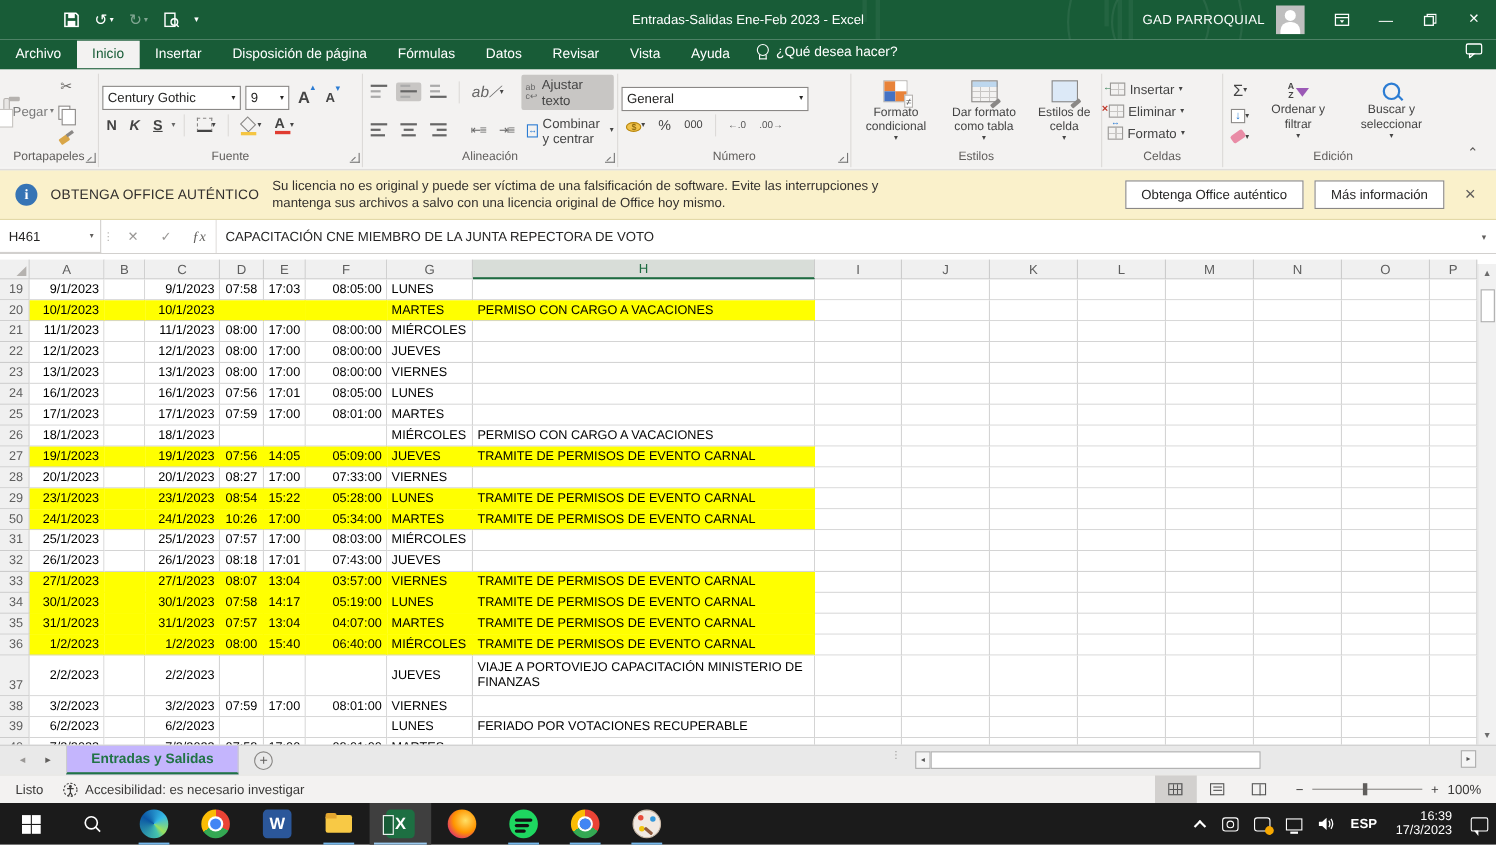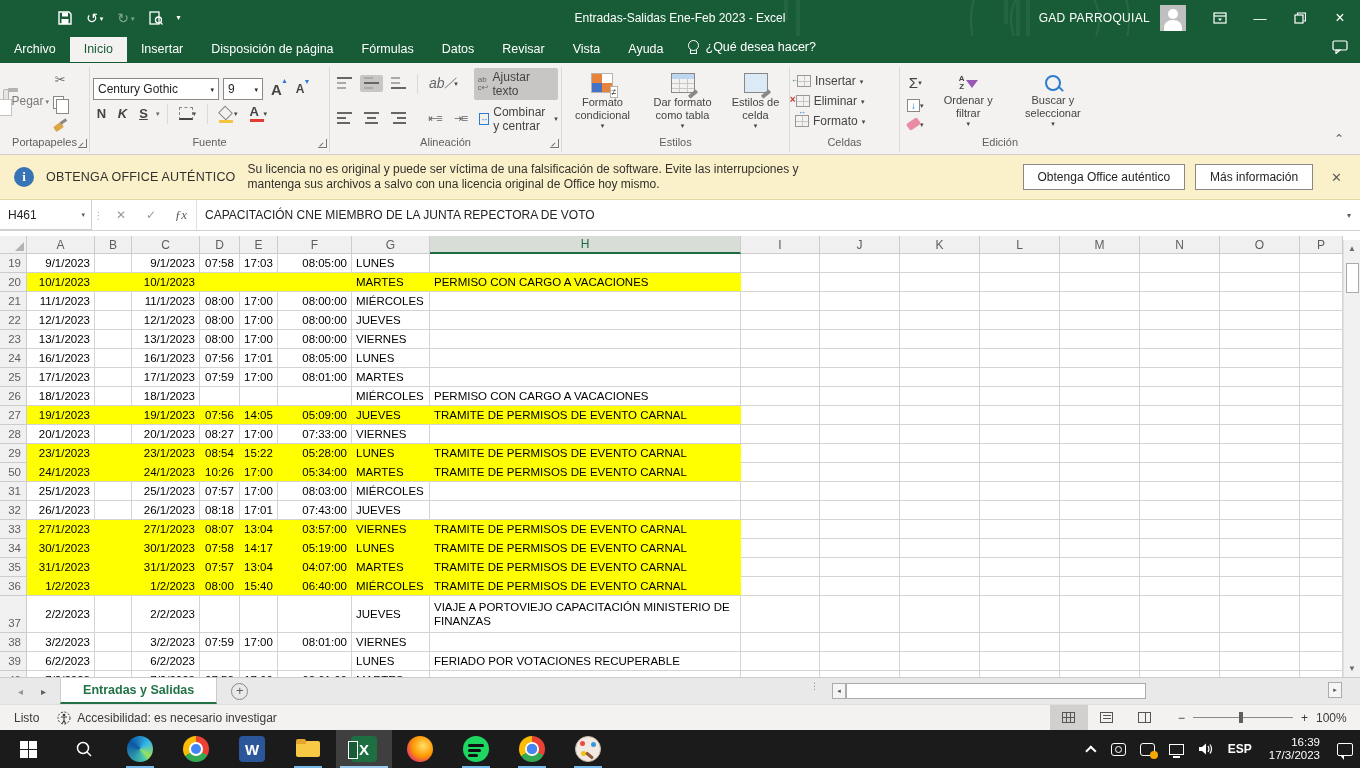--- a/index.html
+++ b/index.html
@@ -170,21 +170,21 @@
   .cell.wrap { white-space:normal; line-height:14px; }
   .vscroll { position:absolute; top:4px; right:0; width:17px; bottom:0; background:#f1f1f1; border-left:1px solid #e0e0e0; display:flex; flex-direction:column; align-items:center; }
   .vs-arrow { width:17px; height:17px; display:flex; align-items:center; justify-content:center; font-size:8px; color:#6b6b6b; }
   .vs-thumb { width:13px; height:30px; background:#fff; border:1px solid #ababab; margin-top:6px; }
   .vs-track { flex:1; }
 
   
   .tabbar { height:27px; background:#e9e9e9; border-top:1px solid #cccccc; display:flex; align-items:stretch; flex:0 0 auto; position:relative; }
   .nav-arrows { display:flex; align-items:center; gap:18px; padding:0 14px 0 18px; color:#9a9896; font-size:10px; }
   .nav-arrows .on { color:#605e5c; }
-  .sheettab { background:#ffffff; border-right:1px solid #cccccc; border-left:1px solid #cccccc; border-bottom:2px solid var(--green2); color:var(--green2); font-weight:bold; font-size:12.5px; display:flex; align-items:center; padding:0 22px; }
+  .sheettab { background:#c4b5fd; border-right:1px solid #cccccc; border-left:1px solid #cccccc; border-bottom:2px solid var(--green2); color:var(--green2); font-weight:bold; font-size:12.5px; display:flex; align-items:center; padding:0 22px; }
   .newsheet { width:17px; height:17px; border:1px solid #8a8886; border-radius:50%; color:#605e5c; font-size:13px; line-height:14px; text-align:center; align-self:center; margin-left:14px; }
   .splitter { position:absolute; left:810px; top:6px; color:#9a9896; font-size:9px; letter-spacing:0; line-height:5px; }
   .hscroll { position:absolute; left:832px; right:16px; top:4px; height:18px; display:flex; align-items:center; }
   .hs-arrow { width:14px; height:16px; border:1px solid #ababab; background:#f5f5f5; display:flex; align-items:center; justify-content:center; font-size:7px; color:#555; }
   .hs-thumb { width:300px; height:16px; background:#fff; border:1px solid #ababab; }
   .hs-track { flex:1; }
   .hs-right { position:absolute; right:18px; top:4px; }
 
   
   .statusbar { height:26px; background:var(--ribbonbg); border-top:1px solid #e1dfdd; display:flex; align-items:center; font-size:12px; color:#3b3a39; flex:0 0 auto; }
@@ -432,20 +432,43 @@
             <span>Combinar y centrar</span>
             <span class="caret">▾</span>
           </span>
         </div>
       </div>
     </div>
     <div class="rgroup-label">Alineación</div>
     <span class="launcher"></span>
   </div>
 
+  <div class="rgroup" style="width:212px">
+    <div class="rgroup-body">
+      <div class="stack" style="width:100%">
+        <span class="combo" style="width:170px">
+            <span>General</span>
+            <span class="caret">▾</span>
+          </span>
+        <div class="hrow">
+          <span class="rbtn">
+              <span class="coin"></span>
+              <span class="caret">▾</span>
+            </span>
+          <span class="rbtn" style="font-size:13px">%</span>
+          <span class="rbtn" style="font-size:10px">000</span>
+          <span class="sep-v"></span>
+          <span class="rbtn dec">←.0</span>
+          <span class="rbtn dec">.00→</span>
+        </div>
+      </div>
+    </div>
+    <div class="rgroup-label">Número</div>
+    <span class="launcher"></span>
+  </div>
 
   <div class="rgroup" style="width:228px">
     <div class="rgroup-body" style="justify-content:space-around">
       <div class="bigbtn rbtn">
         <span class="cf-ic">
             <i></i>
             <i></i>
             <i></i>
             <i></i>
           </span>

